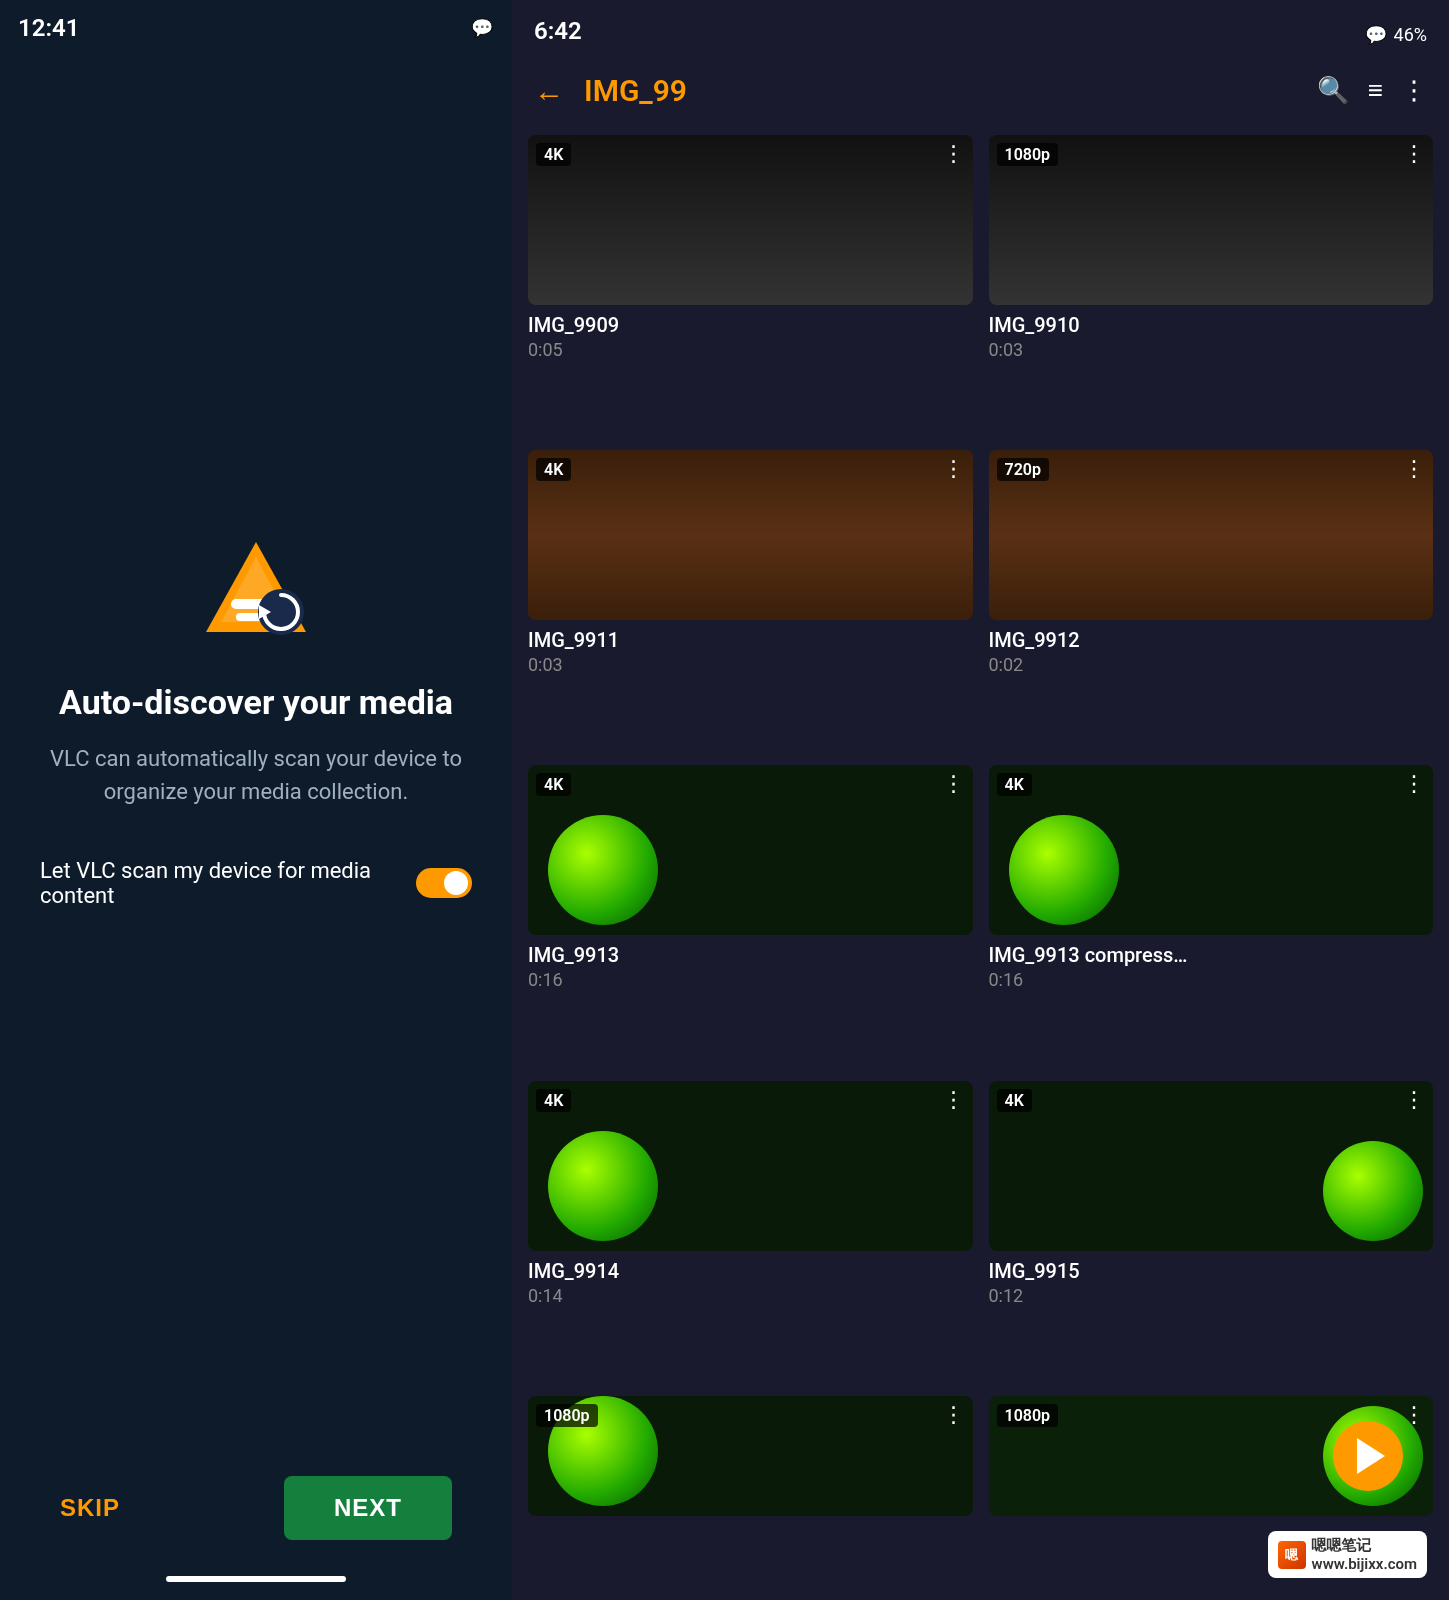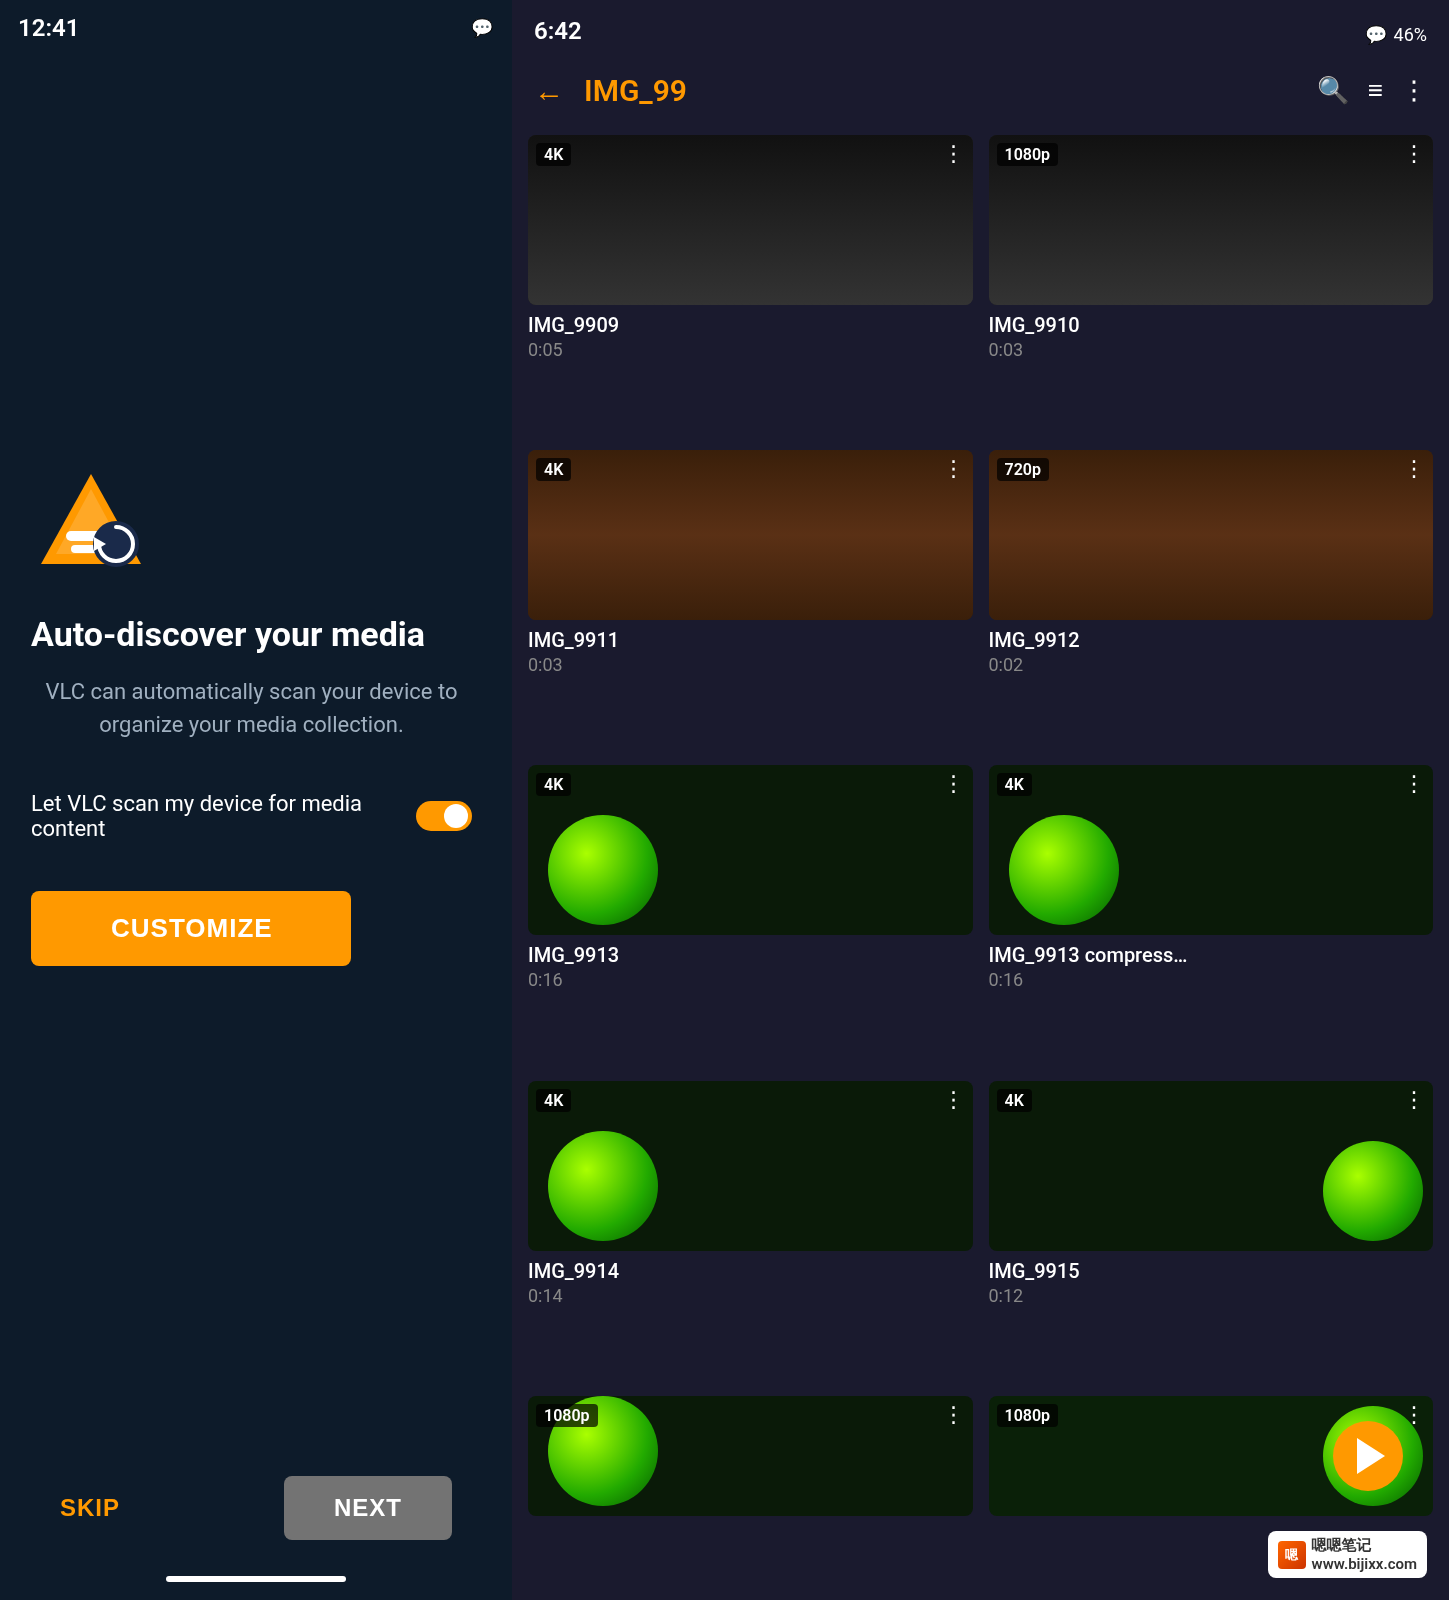--- a/index.html
+++ b/index.html
@@ -43,23 +43,23 @@
       gap: 6px;
       align-items: center;
       font-size: 18px;
       color: white;
     }
 
     .left-content {
       flex: 1;
       display: flex;
       flex-direction: column;
-      align-items: flex-start;
+      align-items: center;
       justify-content: center;
-      padding: 40px 40px 200px 31px;
+      padding: 40px 40px 200px 40px;
     }
 
     .title-text {
       color: white;
       font-size: 34px;
       font-weight: 700;
       text-align: center;
       margin-bottom: 20px;
       line-height: 1.2;
     }
@@ -135,21 +135,21 @@
       color: #f90;
       font-size: 24px;
       font-weight: 600;
       letter-spacing: 1px;
       cursor: pointer;
       background: none;
       border: none;
     }
 
     .next-btn {
-      background: #737373;
+      background: #15803d;
       color: white;
       border: none;
       border-radius: 8px;
       padding: 18px 50px;
       font-size: 24px;
       font-weight: 700;
       letter-spacing: 1px;
       cursor: pointer;
     }
 
@@ -397,21 +397,20 @@
     <h1 class="title-text">Auto-discover your media</h1>
     <p class="subtitle-text">VLC can automatically scan your device to organize your media collection.</p>
 
     <div class="toggle-row">
       <span class="toggle-label">Let VLC scan my device for media content</span>
       <div class="toggle-switch">
         <div class="toggle-thumb"></div>
       </div>
     </div>
 
-    <button class="customize-btn">CUSTOMIZE</button>
   </div>
 
   <div class="bottom-nav">
     <button class="skip-btn">SKIP</button>
     <button class="next-btn">NEXT</button>
   </div>
 
   <div class="bottom-indicator"></div>
 </div>
 

